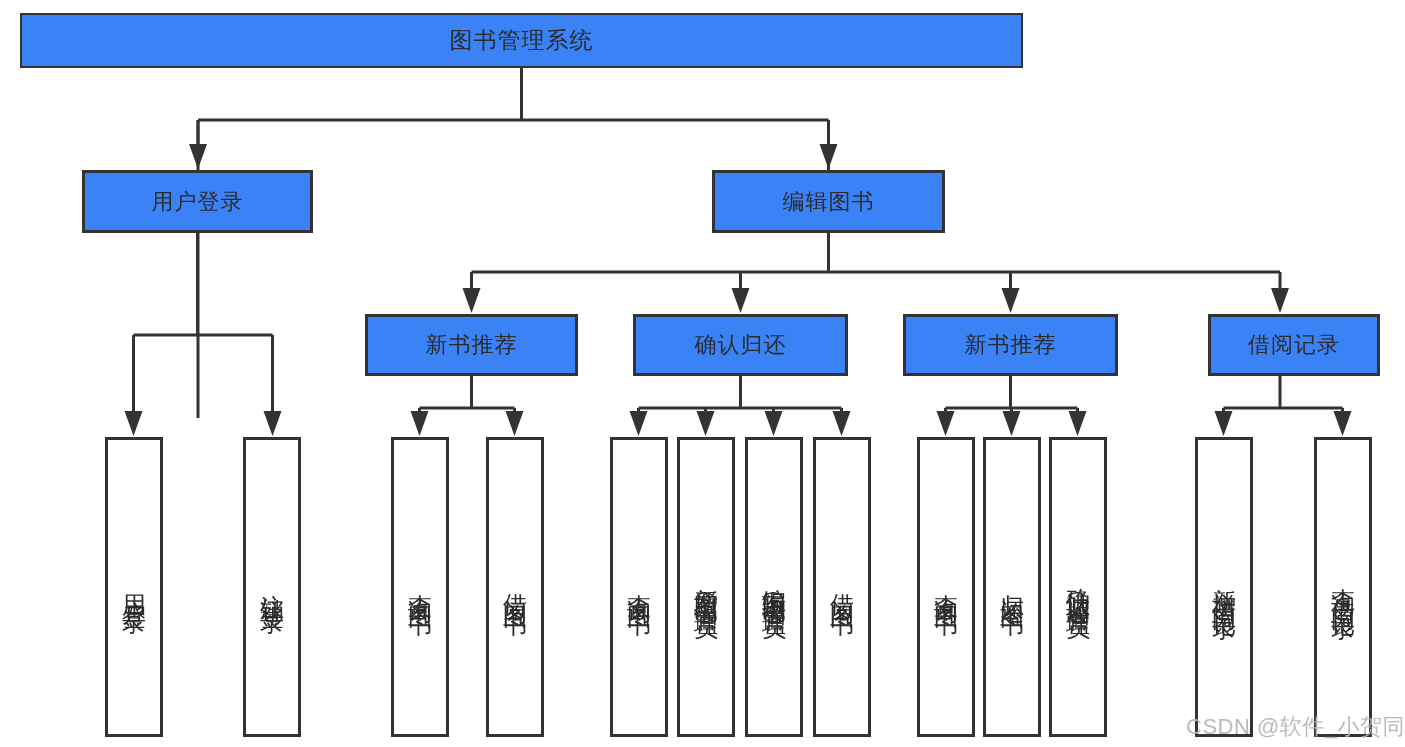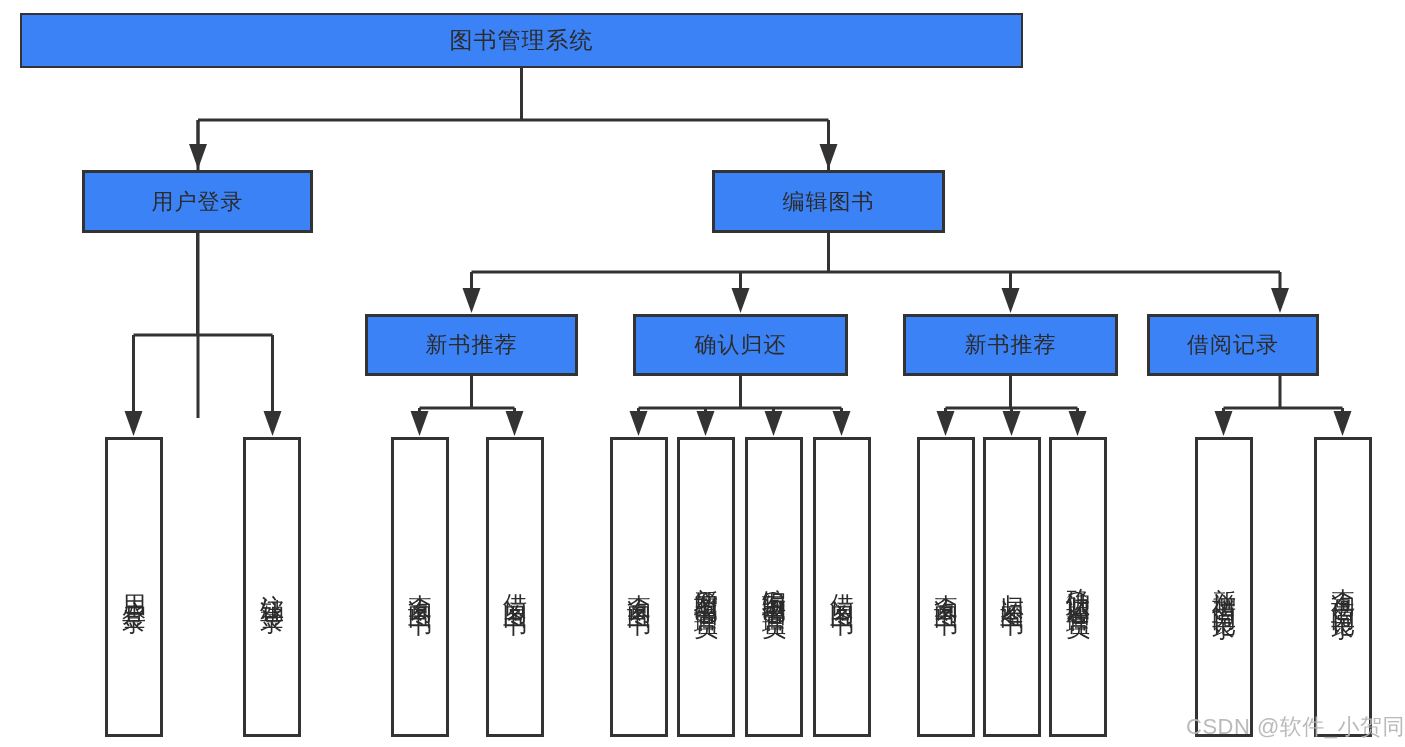--- a/index.html
+++ b/index.html
@@ -101,21 +101,21 @@
   </svg>
 
   <div class="node root" style="left:20px;top:13px;width:1003px;height:55px">图书管理系统</div>
 
   <div class="node" style="left:82px;top:170px;width:231px;height:63px">用户登录</div>
   <div class="node" style="left:712px;top:170px;width:233px;height:63px">编辑图书</div>
 
   <div class="node" style="left:365px;top:314px;width:213px;height:62px">新书推荐</div>
   <div class="node" style="left:633px;top:314px;width:215px;height:62px">确认归还</div>
   <div class="node" style="left:903px;top:314px;width:215px;height:62px">新书推荐</div>
-  <div class="node" style="left:1147px;top:314px;width:172px;height:62px">借阅记录</div>
+  <div class="node" style="left:1208px;top:314px;width:172px;height:62px">借阅记录</div>
 
   <div class="leaf" style="left:105px">用户登录</div>
   <div class="leaf" style="left:243px">注销登录</div>
 
   <div class="leaf" style="left:391px">查询图书</div>
   <div class="leaf" style="left:486px">借阅图书</div>
 
   <div class="leaf" style="left:610px">查询图书</div>
   <div class="leaf" style="left:677px;letter-spacing:4px">新增图书（管理员）</div>
   <div class="leaf" style="left:745px;letter-spacing:4px">编辑图书（管理员）</div>

